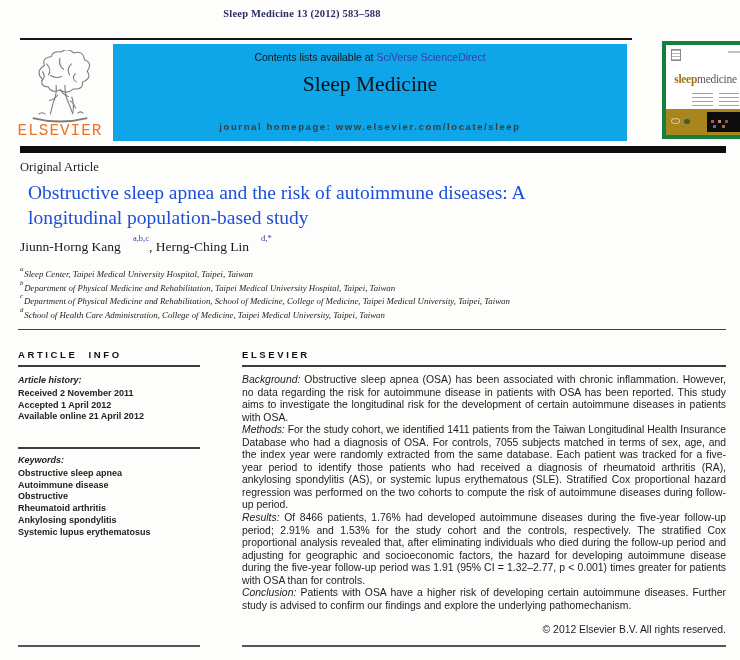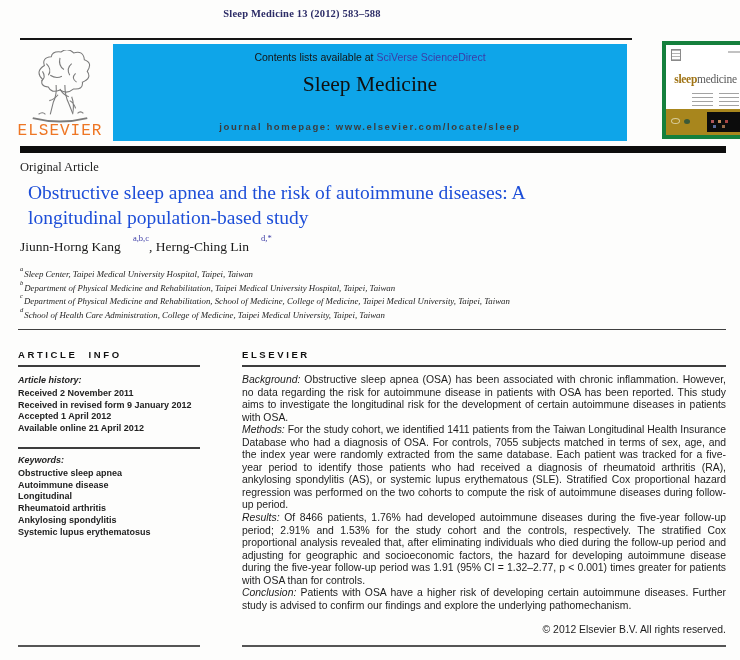--- a/index.html
+++ b/index.html
@@ -152,31 +152,30 @@
   </div>
 
   <div class="rule-mid"></div>
 
   <div class="sec-header info-header">ARTICLE INFO</div>
   <div class="hdr-rule info-hdr-rule"></div>
 
   <div class="info-col ital-label history-label" style="position:absolute; top:375px;">Article history:</div>
   <div class="history-list">
     <div>Received 2 November 2011</div>
-    <div>Received in revised form 9 January 2012</div>
     <div>Accepted 1 April 2012</div>
     <div>Available online 21 April 2012</div>
   </div>
 
   <div class="info-rule2"></div>
   <div class="info-col ital-label keywords-label" style="position:absolute; top:455px;">Keywords:</div>
   <div class="keywords-list">
     <div>Obstructive sleep apnea</div>
     <div>Autoimmune disease</div>
-    <div>Longitudinal</div>
+    <div>Obstructive</div>
     <div>Rheumatoid arthritis</div>
     <div>Ankylosing spondylitis</div>
     <div>Systemic lupus erythematosus</div>
   </div>
 
   <div class="sec-header abs-header">ELSEVIER</div>
   <div class="hdr-rule abs-hdr-rule"></div>
 
   <div class="abs-body">
     <p><span class="plabel">Background:</span><span> Obstructive sleep apnea (OSA) has been associated with chronic inflammation. However, no data regarding the risk for autoimmune disease in patients with OSA has been reported. This study aims to investigate the longitudinal risk for the development of certain autoimmune diseases in patients with OSA.</span></p>

